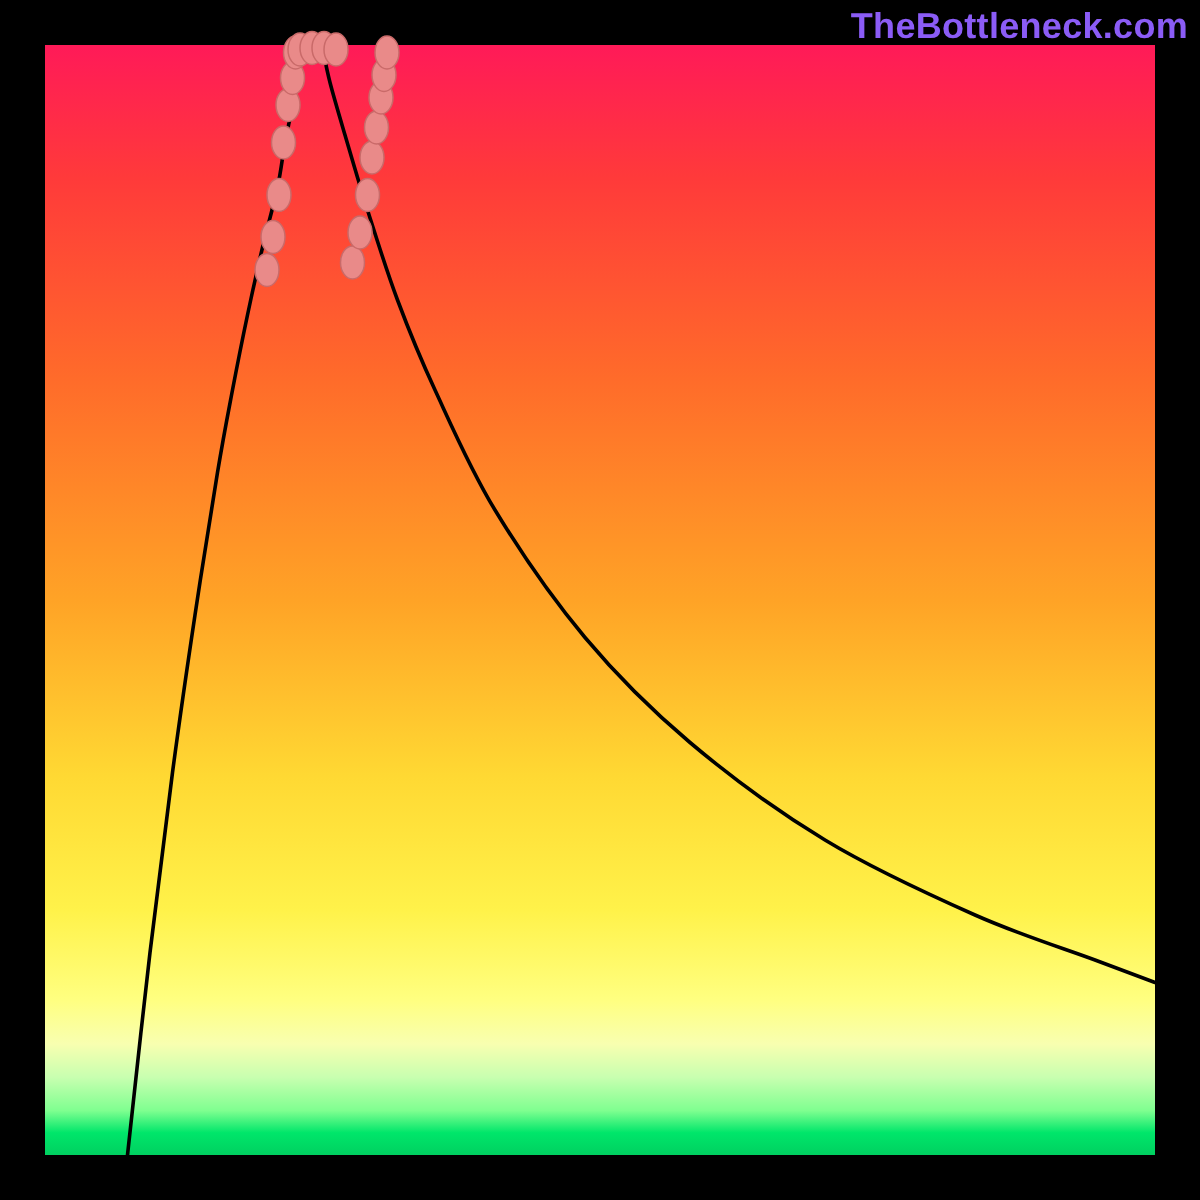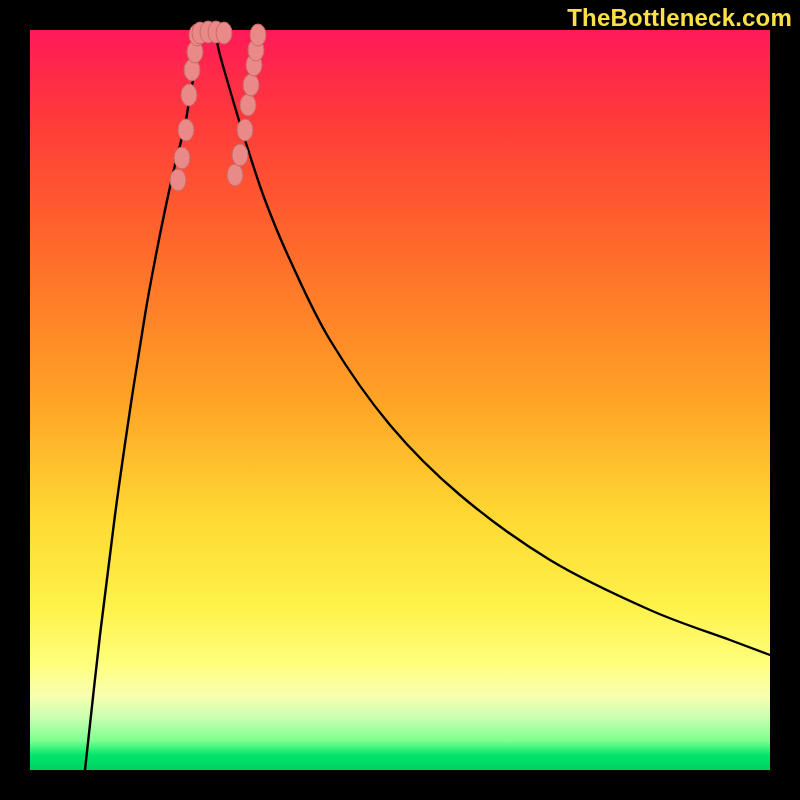--- a/index.html
+++ b/index.html
@@ -49,21 +49,21 @@
     height: 740px;
     overflow: visible;
   }
   .watermark {
     position: absolute;
     top: 4px;
     right: 8px;
     font-family: Arial, Helvetica, sans-serif;
     font-size: 24px;
     font-weight: 600;
-    color: #fde047;
+    color: #8b5cf6;
     letter-spacing: 0.2px;
     user-select: none;
     margin-left: 20px;
   }
 </style>
 </head>
 <body>
 
 <div class="frame">
 

